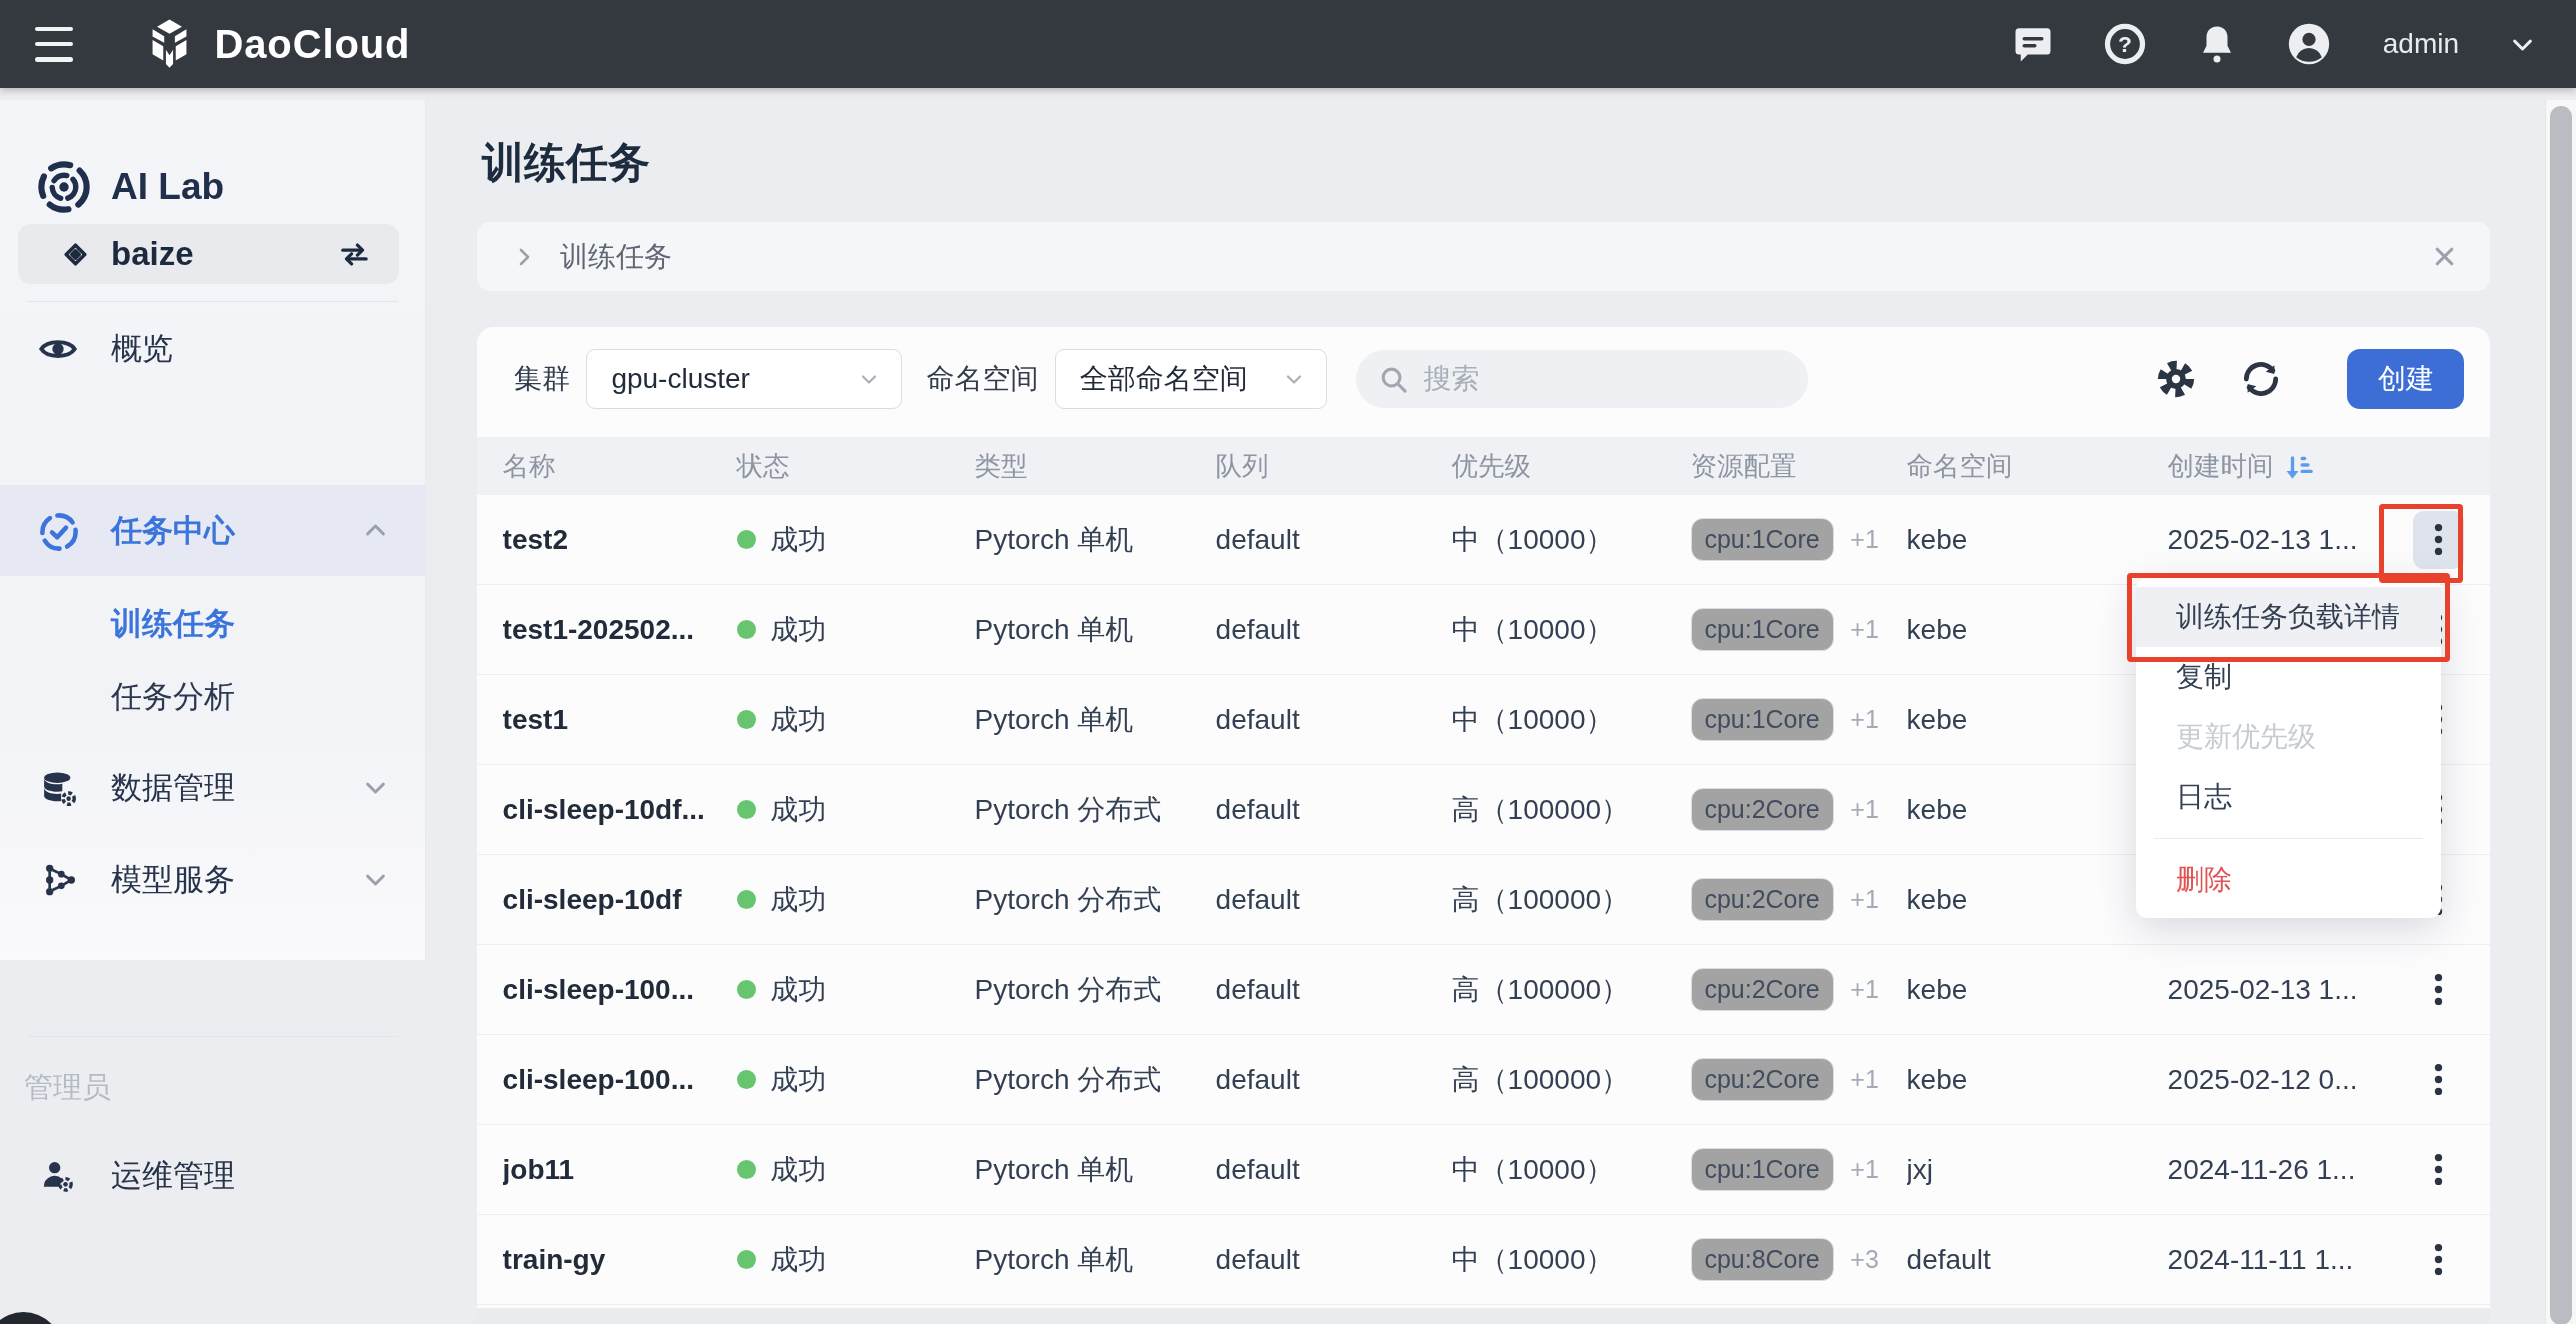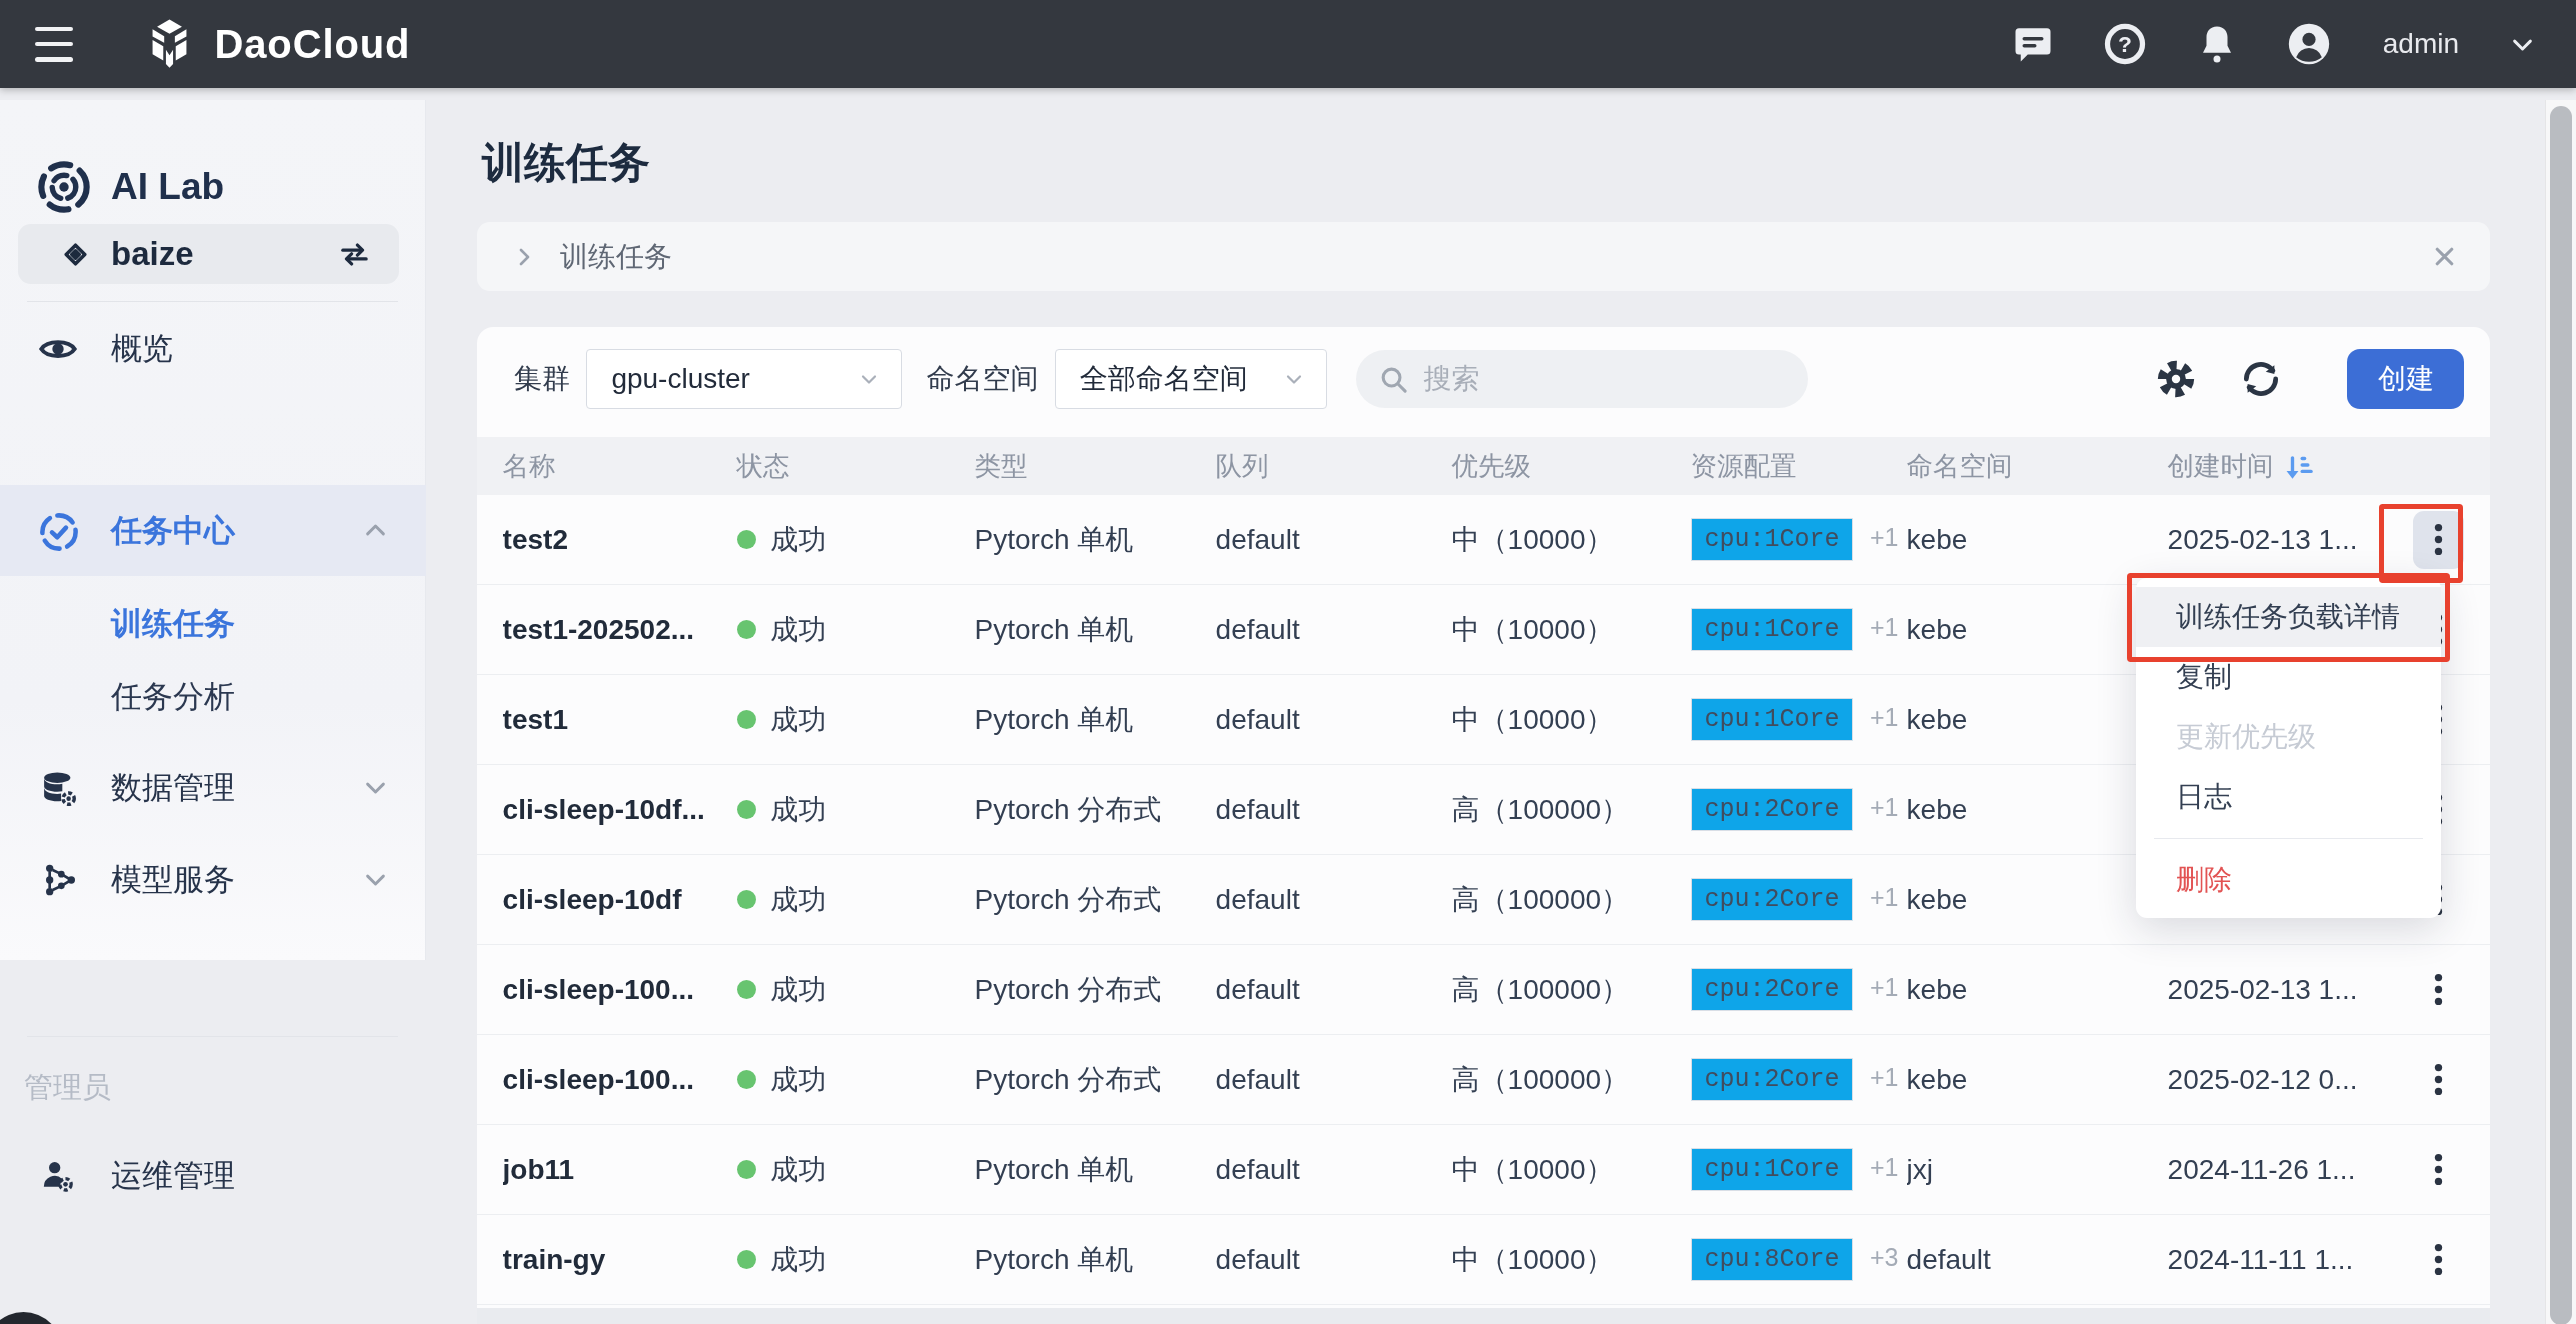--- a/index.html
+++ b/index.html
@@ -52,21 +52,21 @@
   .breadcrumb .bc-chev { margin-left:35px; }
   .breadcrumb .bc-label { margin-left:24px; font-size:28px; color:#5f6774; }
   .breadcrumb .bc-close { margin-left:auto; margin-right:31px; cursor:pointer; display:flex; }
 
   .card { position:absolute; left:477px; top:327px; width:2013px; height:998px;
     background:#fcfcfd; border-radius:16.4px 16.4px 0 0; z-index:5; }
 
   
   .filterbar { position:absolute; left:37px; top:22px; right:25.6px; height:60px; display:flex; align-items:center; }
   .f-label { font-size:28px; color:#323c4d; white-space:nowrap; }
-  .f-select { height:60px; background:#fff; border:1.8px solid #d8dce3; border-radius:4px;
+  .f-select { height:60px; background:#fff; border:1.8px solid #d8dce3; border-radius:9px;
     display:flex; align-items:center; padding:0 20px 0 24px; margin-left:16.4px; cursor:pointer; }
   .f-select .sel-value { font-size:28px; color:#222b3a; }
   .f-select .sel-chev { margin-left:auto; padding-left:18px; display:flex; }
   .sel-cluster { width:316px; margin-right:24px; }
   .sel-namespace { width:272px; margin-right:29px; }
   .searchbox { width:452px; height:58px; background:#eef0f3; border-radius:29px;
     display:flex; align-items:center; padding:0 22px; }
   .searchbox .sb-ph { font-size:28px; color:#a8aeb8; margin-left:14.6px; }
   .tool-icons { margin-left:auto; display:flex; align-items:center; gap:37px; }
   .icon-btn { width:48px; height:48px; display:flex; align-items:center; justify-content:center; cursor:pointer; }
@@ -80,22 +80,22 @@
     align-items:center; padding-left:25.6px; }
   .th { font-size:26.5px; color:#8d95a3; display:flex; align-items:center; gap:11px; }
   .tbody { position:absolute; left:0; top:168px; width:2013px; }
   .t-row { width:2013px; height:90px; display:grid;
     grid-template-columns:234px 238px 241px 236px 239px 216px 261px 245px 79px;
     align-items:center; padding-left:25.6px; border-bottom:1.8px solid #eceef1; background:#fcfcfd; }
   .cell { font-size:28px; color:#333f52; white-space:nowrap; overflow:hidden; }
   .cell-name { font-weight:700; color:#212b3a; }
   .cell-status { display:flex; align-items:center; gap:14.6px; }
   .dot { width:19px; height:19px; border-radius:50%; background:#67c46f; flex:none; }
-  .badge { display:inline-block; background:#0ea5e9; border:1.8px solid #d9dee6; border-radius:1px;
-    padding:6.4px 12.8px; font-size:25px; color:#414c5e;font-family:Liberation Mono, monospace; }
+  .badge { display:inline-block; background:#a3a3a3; border:1.8px solid #d9dee6; border-radius:12px;
+    padding:6.4px 12.8px; font-size:25px; color:#414c5e; }
   .badge-extra { font-size:25px; color:#a4abb6; margin-left:9px; }
   .kebab { width:51px; height:58px; border:none; background:transparent; border-radius:11px;
     display:flex; align-items:center; justify-content:center; cursor:pointer; }
   .kebab.open { background:#dfe3ec; }
   .table-footer { position:absolute; left:0; top:981px; width:2013px; height:16.4px; background:#e9ebef; }
 
   
   .ctx-menu { position:absolute; left:2136px; top:578px; width:305px; background:#fff;
     border-radius:11px; box-shadow:0 11px 40px rgba(30,40,60,.16); padding:9px 0 8.2px; z-index:50; }
   .ctx-item { height:60px; display:flex; align-items:center; padding-left:40px;

